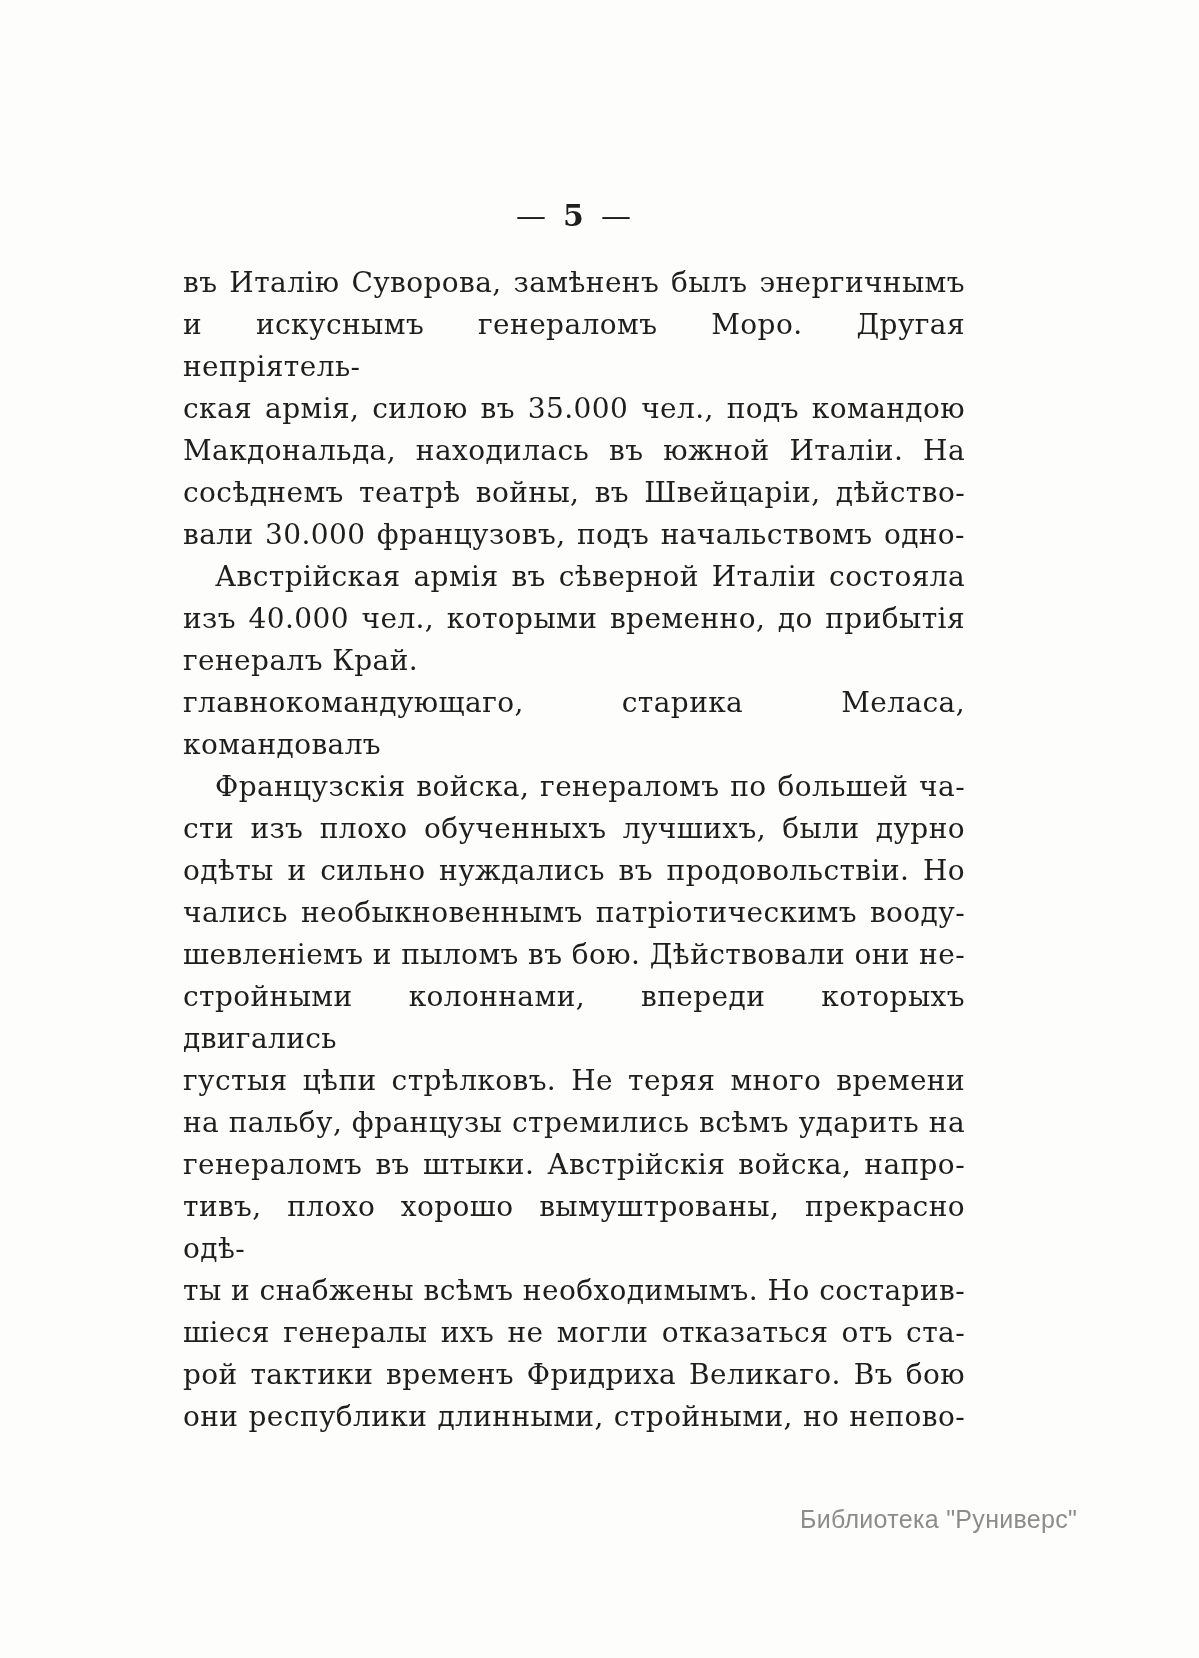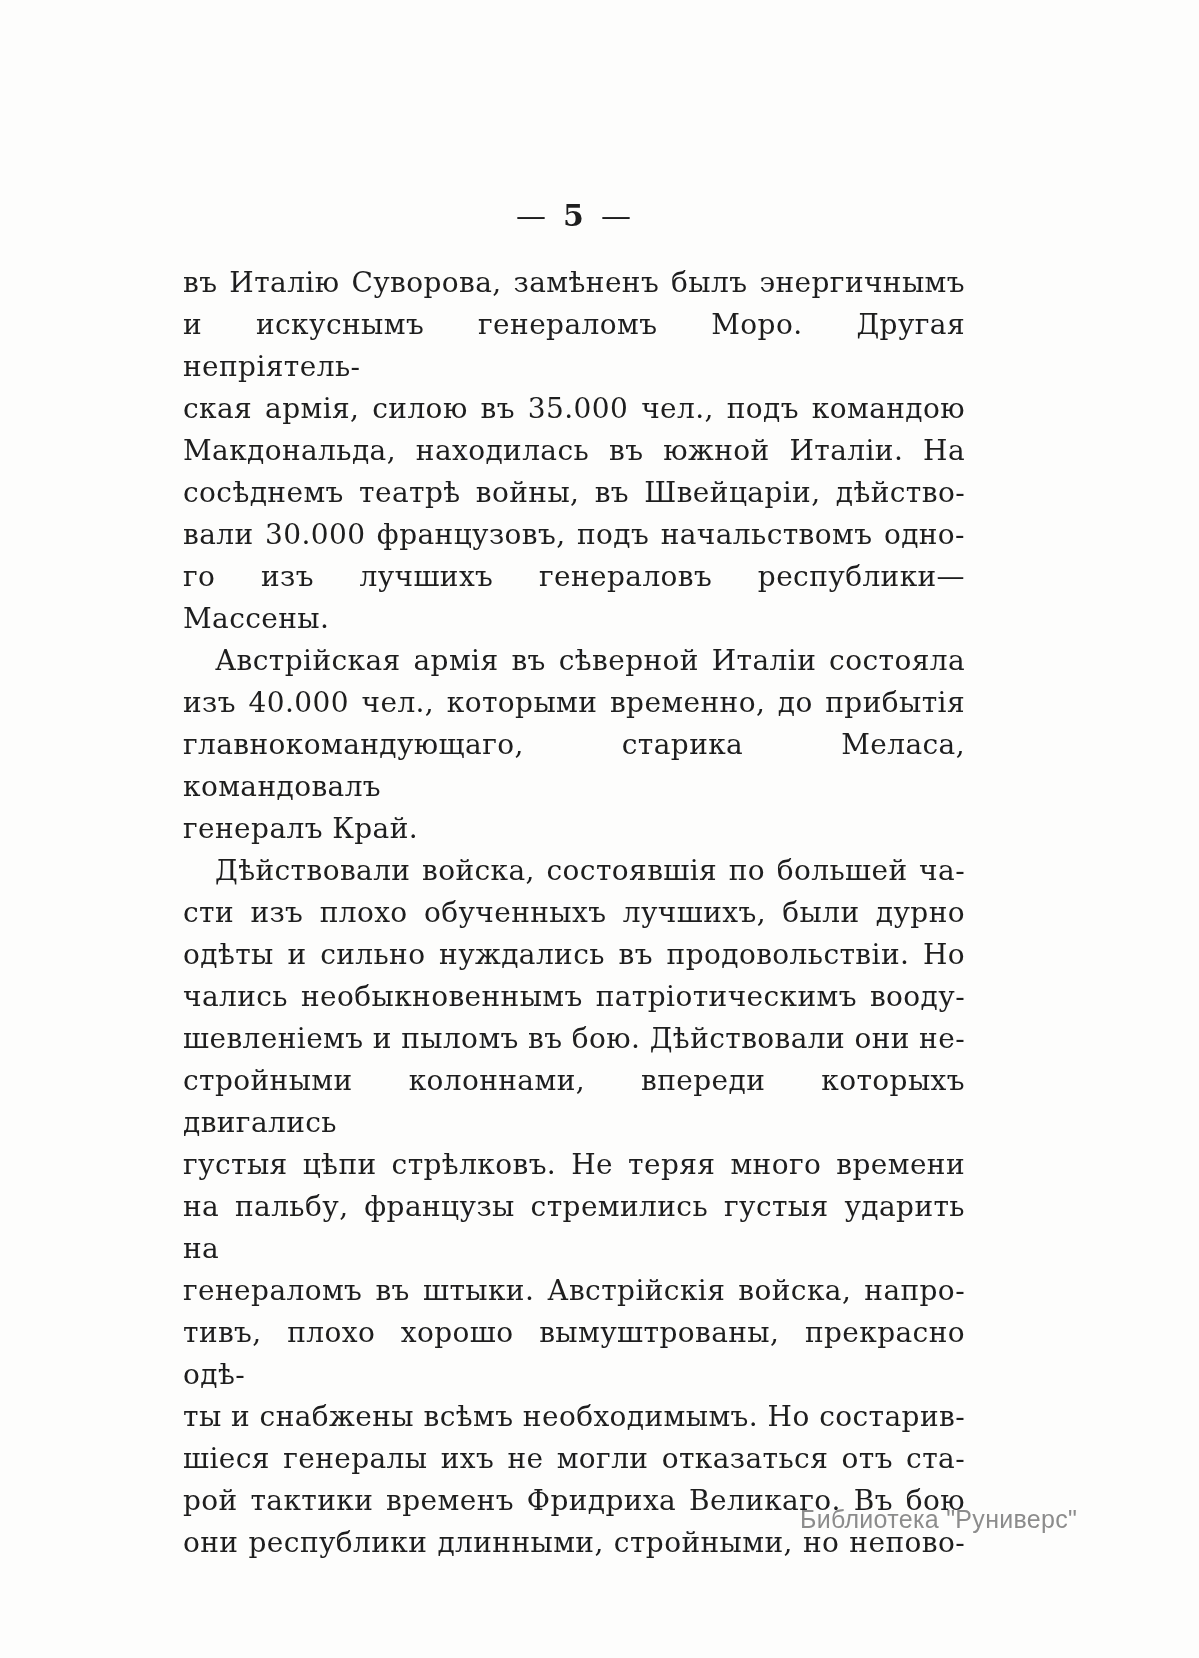--- a/index.html
+++ b/index.html
@@ -71,37 +71,36 @@
   </div>
 
   <div class="text-block">
       <div class="para">
         <div class="line">въ Италію Суворова, замѣненъ былъ энергичнымъ</div>
         <div class="line">и искуснымъ генераломъ Моро. Другая непріятель-</div>
         <div class="line">ская армія, силою въ 35.000 чел., подъ командою</div>
         <div class="line">Макдональда, находилась въ южной Италіи. На</div>
         <div class="line">сосѣднемъ театрѣ войны, въ Швейцаріи, дѣйство-</div>
         <div class="line">вали 30.000 французовъ, подъ начальствомъ одно-</div>
-        <div class="line">го изъ лучшихъ генераловъ республики—Массены.</div>
       </div>
       <div class="para indent">
         <div class="line">Австрійская армія въ сѣверной Италіи состояла</div>
         <div class="line">изъ 40.000 чел., которыми временно, до прибытія</div>
+        <div class="line short">генералъ Край.</div>
         <div class="line">главнокомандующаго, старика Меласа, командовалъ</div>
-        <div class="line short">генералъ Край.</div>
       </div>
       <div class="para indent">
-        <div class="line">Дѣйствовали войска, состоявшія по большей ча-</div>
+        <div class="line">Французскія войска, генераломъ по большей ча-</div>
         <div class="line">сти изъ плохо обученныхъ лучшихъ, были дурно</div>
         <div class="line">одѣты и сильно нуждались въ продовольствіи. Но</div>
         <div class="line">чались необыкновеннымъ патріотическимъ вооду-</div>
         <div class="line">шевленіемъ и пыломъ въ бою. Дѣйствовали они не-</div>
         <div class="line">стройными колоннами, впереди которыхъ двигались</div>
         <div class="line">густыя цѣпи стрѣлковъ. Не теряя много времени</div>
-        <div class="line">на пальбу, французы стремились густыя ударить на</div>
+        <div class="line">на пальбу, французы стремились всѣмъ ударить на</div>
         <div class="line">генераломъ въ штыки. Австрійскія войска, напро-</div>
         <div class="line">тивъ, плохо хорошо вымуштрованы, прекрасно одѣ-</div>
         <div class="line">ты и снабжены всѣмъ необходимымъ. Но состарив-</div>
         <div class="line">шіеся генералы ихъ не могли отказаться отъ ста-</div>
         <div class="line">рой тактики временъ Фридриха Великаго. Въ бою</div>
         <div class="line">они республики длинными, стройными, но непово-</div>
       </div>
     </div>
 
   <div class="watermark">Библиотека "Руниверс"</div>

